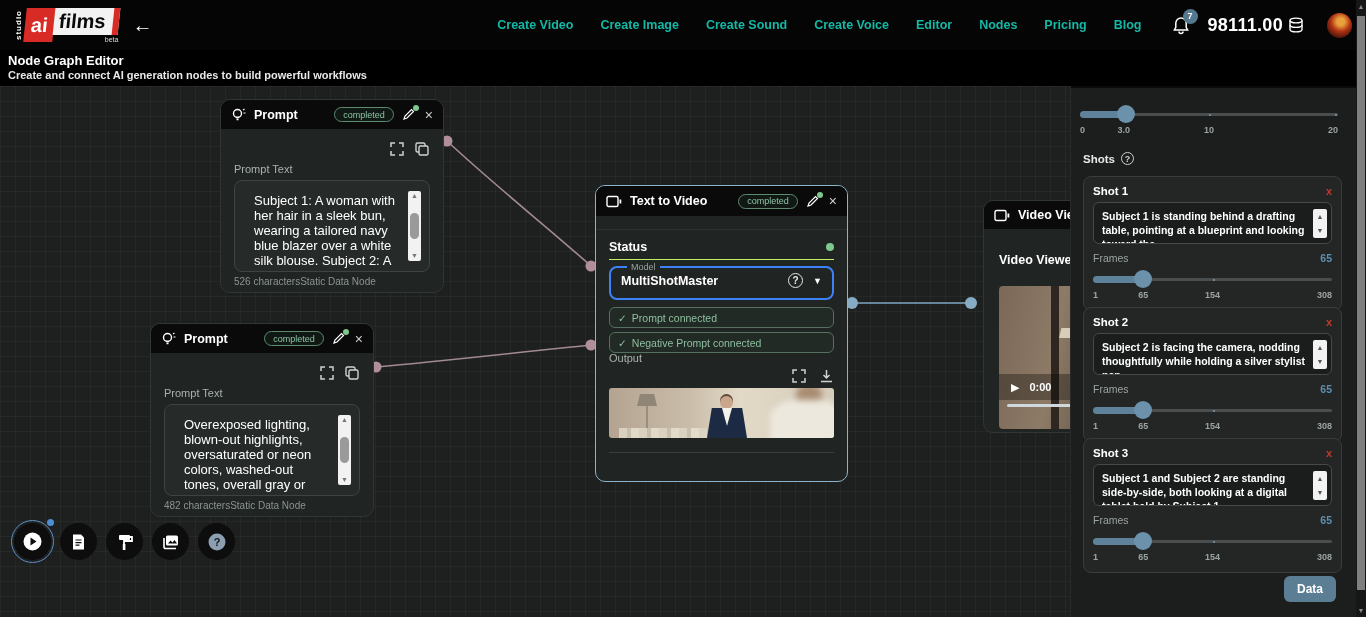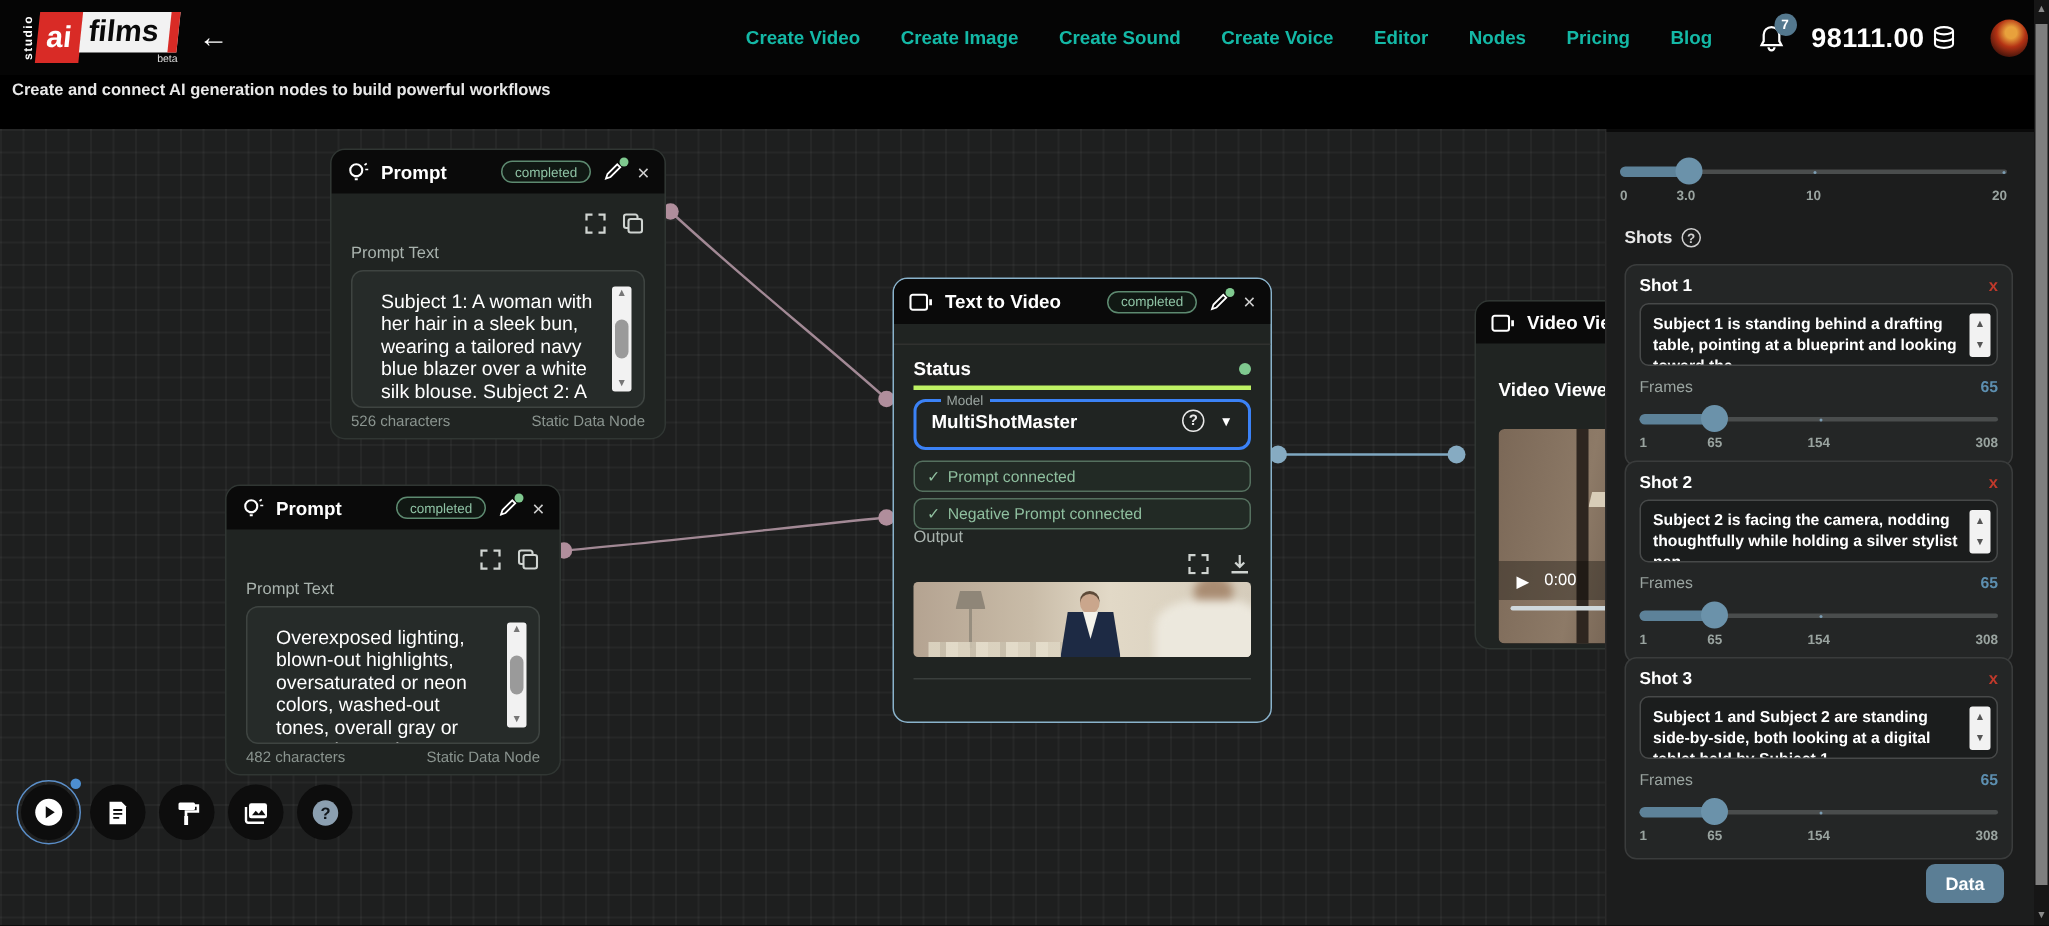--- a/index.html
+++ b/index.html
@@ -45,26 +45,26 @@
   .pencil-dot { position:absolute; top:-3px; right:-4px; width:6px; height:6px; border-radius:50%; background:#7fc98f; }
   .node-close { color:#cfcfcf; font-size:14px; line-height:1; cursor:pointer; margin-left:2px; }
 
   .icon-row { position:absolute; right:14px; display:flex; gap:11px; align-items:center; }
   .field-label { color:#a9b3ae; font-size:11px; }
   .textbox { position:absolute; left:13px; right:13px; background:#262b29; border:1px solid #3e4441; border-radius:8px; }
   .textbox-inner { color:#fff; font-size:13px; font-weight:normal; line-height:15px; padding:12px 34px 8px 19px; overflow:hidden; height:100%; }
   .mini-sb { position:absolute; right:8px; top:10px; width:13px; height:70px; background:#f2f2f2; border-radius:2px; display:flex; flex-direction:column; align-items:center; justify-content:space-between; padding:1px 0; }
   .mini-sb .tri { color:#777; font-size:7px; line-height:8px; }
   .mini-sb .thumb { width:9px; height:26px; background:#9a9a9a; border-radius:5px; }
-  .node-foot { position:absolute; left:13px; right:13px; display:flex; justify-content:space-between; color:#8b9590; font-size:10px; }
+  .node-foot { position:absolute; left:13px; right:13px; display:flex; justify-content:flex-start; color:#8b9590; font-size:10px; }
 
   
   .node-t2v { border:1px solid #8ab3cc; }
   .t2v-sep { position:absolute; left:0; right:0; top:43px; border-top:1px solid #30312f; }
-  .status-row { position:absolute; left:13px; right:13px; top:48px; height:26px; display:flex; align-items:center; border-bottom:3px solid #bef264;text-align:center; }
+  .status-row { position:absolute; left:13px; right:13px; top:48px; height:26px; display:flex; align-items:center; border-bottom:1px solid #bef264;text-align:center; }
   .status-title { color:#fff; font-size:12.5px; font-weight:bold; }
   .status-dot { margin-left:auto; width:8px; height:8px; border-radius:50%; background:#7fc98f; }
   .model-fieldset { position:absolute; left:13px; right:13px; top:76px; height:38px; border:2px solid #3b82f6; border-radius:8px; padding:0 10px; }
   .model-fieldset legend { color:#9aa4a0; font-size:9px; padding:0 4px; margin-left:6px; }
   .model-row { display:flex; align-items:center; gap:10px; margin-top:1px; }
   .model-value { color:#fff; font-size:12.5px; font-weight:bold; flex:1; }
   .q-circle { width:15px; height:15px; border-radius:50%; border:1.5px solid #e8e8e8; color:#e8e8e8; font-size:10px; display:flex; align-items:center; justify-content:center; font-weight:bold; }
   .caret { color:#fff; font-size:9px; }
   .check-box { position:absolute; left:13px; right:13px; height:21px; border:1px solid #55705f; background:#222a25; border-radius:6px; display:flex; align-items:center; padding:0 8px; gap:5px; color:#8fbf9f; font-size:10.5px; }
   .out-label { position:absolute; left:13px; color:#a9b3ae; font-size:11px; }
@@ -87,21 +87,21 @@
 
   
   .viewer-label { position:absolute; left:15px; top:52px; color:#fff; font-size:12.5px; font-weight:bold; }
   .viewer-video { position:absolute; left:15px; top:85px; width:142px; height:143px; background:#141210; border-radius:4px; overflow:hidden; }
   .viewer-scene { position:absolute; inset:0; background:linear-gradient(100deg,#7b6857 0,#8d7a67 40%,#6b5a4b 70%,#4a3c31 100%); }
   .viewer-window { position:absolute; left:52px; top:0; width:8px; height:100%; background:#2e2620; }
   .viewer-window2 { position:absolute; left:104px; top:0; width:10px; height:100%; background:#3a3028; }
   .viewer-lamp { position:absolute; left:60px; top:42px; width:16px; height:10px; background:#d8cdb8; clip-path:polygon(15% 0,85% 0,100% 100%,0 100%); }
   .viewer-controls { position:absolute; left:0; right:0; top:88px; height:26px; display:flex; align-items:center; gap:10px; padding:0 12px; background:rgba(10,8,6,.35); }
   .viewer-play { color:#fff; font-size:11px; }
-  .viewer-time { color:#fff; font-size:11px; font-weight:normal; }
+  .viewer-time { color:#fff; font-size:11px; font-weight:bold; }
   .viewer-progress { position:absolute; left:8px; right:8px; top:118px; height:3px; background:#cfd8dc; border-radius:2px; }
 
   
   .panel { position:absolute; left:1070px; top:52px; width:286px; height:565px; background:#1c1d1d; border-left:1px solid #2a2a2a; z-index:20; }
   .panel-head { height:36px; background:#0a0a0a; display:flex; align-items:center; padding:0 12px; }
   .panel-title { color:#fff; font-size:13.5px; font-weight:bold; }
   .panel-close { margin-left:auto; color:#ddd; font-size:15px; cursor:pointer; }
   .slider { position:relative; height:14px; }
   .slider .track { position:absolute; left:0; right:0; top:6px; height:3px; background:#4a4d4d; border-radius:2px; }
   .slider .fill { position:absolute; left:0; top:4px; height:7px; background:#5d8299; border-radius:4px; }
@@ -189,20 +189,21 @@
     <span class="balance">98111.00</span>
     <svg class="credits-icon" width="18" height="18" viewBox="0 0 18 18">
       <ellipse cx="9" cy="4.5" rx="6" ry="2.4" fill="none" stroke="#fff" stroke-width="1.4"></ellipse>
       <path d="M3 4.5 v4.5 c0 1.3 2.7 2.4 6 2.4 s6 -1.1 6 -2.4 V4.5" fill="none" stroke="#fff" stroke-width="1.4"></path>
       <path d="M3 9 v4.5 c0 1.3 2.7 2.4 6 2.4 s6 -1.1 6 -2.4 V9" fill="none" stroke="#fff" stroke-width="1.4"></path>
     </svg>
     <div class="avatar"></div>
   </header>
 
   <div class="page-head">
+    <div class="page-title">Node Graph Editor</div>
     <div class="page-sub">Create and connect AI generation nodes to build powerful workflows</div>
   </div>
 
   <div class="node" style="left:220px; top:99px; width:224px; height:194px;">
     <div class="node-header">
       <svg width="15" height="16" viewBox="0 0 15 16">
         <circle cx="6.5" cy="6.5" r="4" fill="none" stroke="#fff" stroke-width="1.4"></circle>
         <path d="M5 10.5 h3 M5.5 12.5 h2" stroke="#fff" stroke-width="1.3"></path>
         <path d="M12 3 l1.5-1 M12.5 6 h2" stroke="#fff" stroke-width="1.1"></path>
       </svg>

